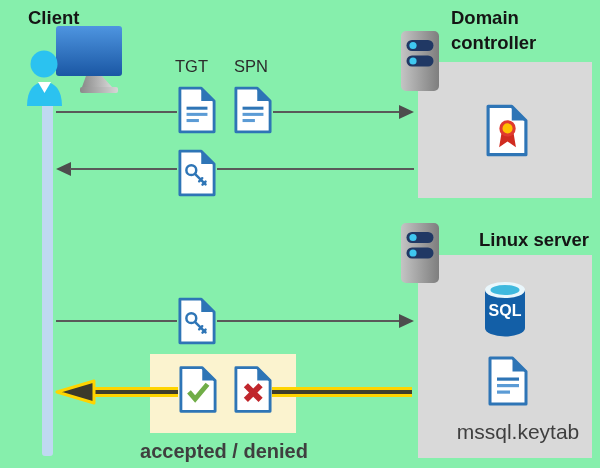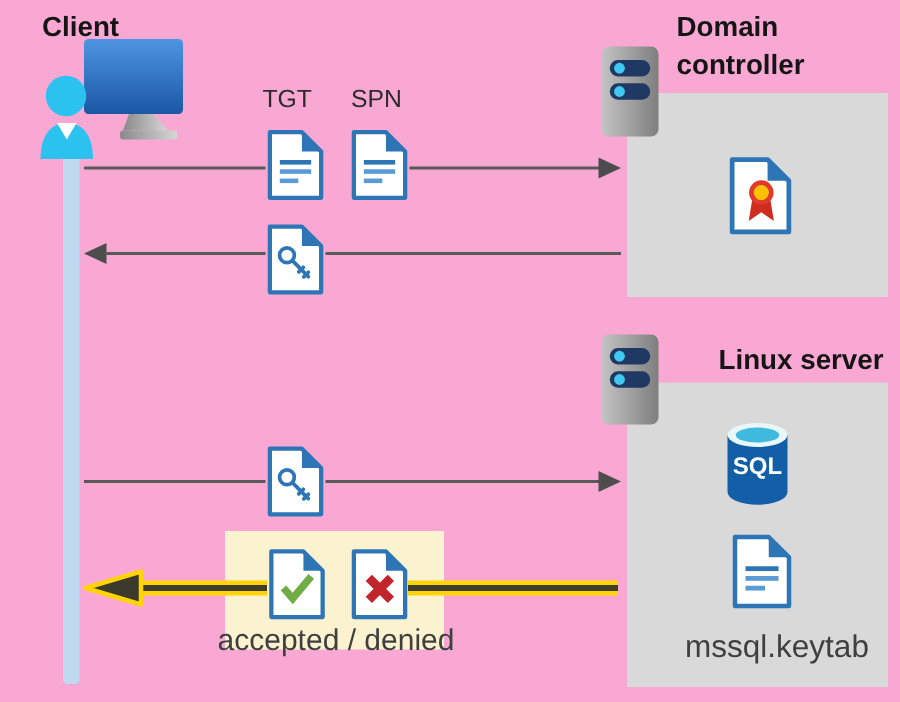--- a/index.html
+++ b/index.html
@@ -1,16 +1,16 @@
 <!DOCTYPE html>
 <html><head>
 <meta charset="utf-8">
 <style>
   html,body{margin:0;padding:0;background:#fff;}
-  .stage{position:relative;width:600px;height:468px;background:#f9a8d4;
+  .stage{position:relative;width:600px;height:468px;background:#86efac;
          font-family:"Liberation Sans", sans-serif;overflow:hidden;}
   .abs{position:absolute;}
   .heading{font-weight:700;font-size:18.5px;line-height:1.35;color:#151515;}
   .ticket-label{font-size:16.5px;color:#2b2b2b;text-align:left;}
   .big-label{font-size:20px;color:#3f3f3f;text-align:center;}
   .gray-box{background:#D9D9D9;}
   .hseg{position:absolute;height:2px;background:#595959;}
   .yseg{position:absolute;height:10px;
         background:linear-gradient(180deg,#FFD400 0 3px,#403E2B 3px 7px,#FFD400 7px 10px);}
   .arrow-right{position:absolute;width:0;height:0;
@@ -159,15 +159,15 @@
 
   <svg class="abs" style="left:179px;top:363px;" width="38" height="53" viewBox="0 0 40 50">
     <use href="#docPage"></use>
     <path d="M10.5 27.5 L17 35 L30 19.5" stroke="#70AD47" stroke-width="5.2" fill="none" stroke-linejoin="miter"></path>
   </svg>
   <svg class="abs" style="left:234px;top:363px;" width="38" height="53" viewBox="0 0 40 50">
     <use href="#docPage"></use>
     <path d="M12.5 20.5 L28 36 M28 20.5 L12.5 36" stroke="#C0262C" stroke-width="6.2"></path>
   </svg>
 
-  <div class="abs big-label" style="left:138px;top:416px;width:172px;">accepted / denied</div>
+  <div class="abs big-label" style="left:138px;top:440px;width:172px;font-weight:bold;">accepted / denied</div>
 
 </div>
 
 </body></html>

